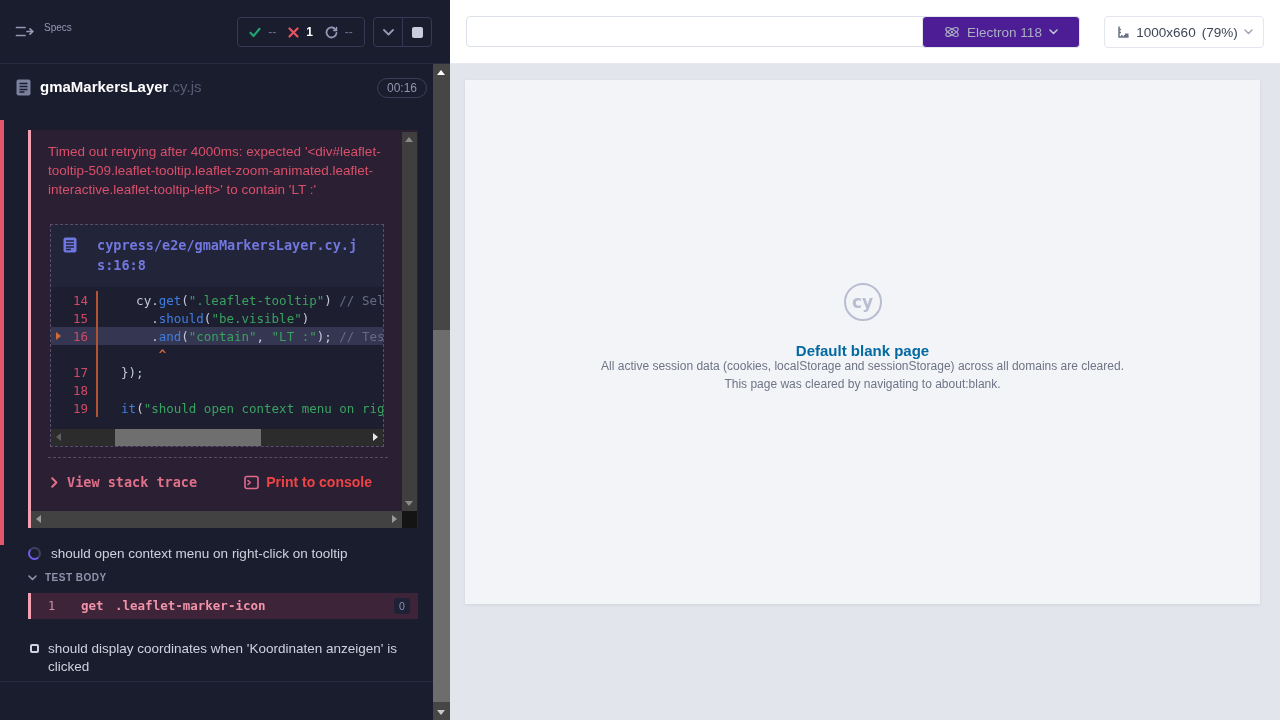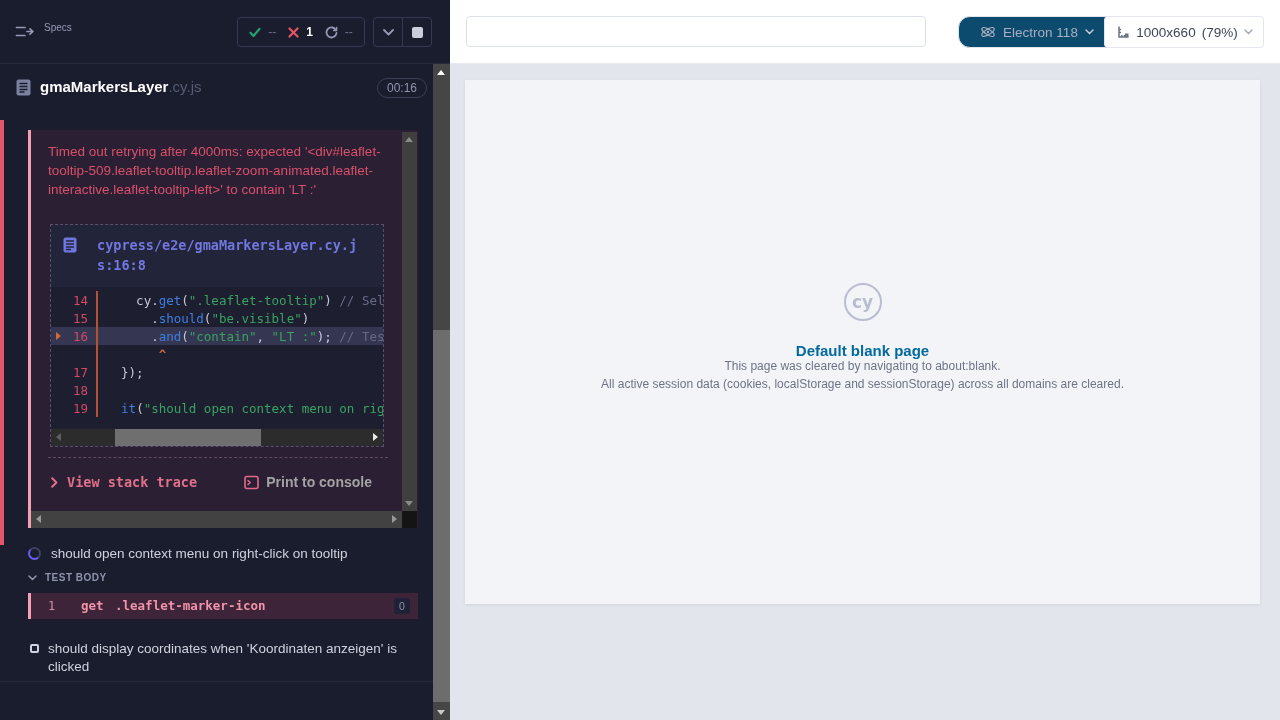--- a/index.html
+++ b/index.html
@@ -56,21 +56,21 @@
 
   .code-hscroll { position:absolute; left:0; right:0; bottom:0; height:17px; background:#2c2c2c; }
   .code-hthumb { position:absolute; left:64px; top:0; width:146px; height:17px; background:#6f6f6f; }
   .code-hscroll .tri-left { position:absolute; left:5px; top:4px; border-right-color:#5f5f5f; }
   .code-hscroll .tri-right { position:absolute; right:5px; top:4px; border-left-color:#e8e8e8; }
 
   .dashed-div { position:absolute; left:17px; top:327px; width:340px; border-top:1px dashed #5f4a5c; }
   .stack-link { position:absolute; left:20px; top:344px; display:flex; align-items:center; gap:9px; cursor:pointer;
                 font-family:"DejaVu Sans Mono", monospace; font-size:13.5px; font-weight:bold; color:#e0718a; }
   .console-link { position:absolute; right:46px; top:344px; display:flex; align-items:center; gap:7px; cursor:pointer;
-                  font-size:14px; font-weight:bold; color:#a3a3a3; }
+                  font-size:14px; font-weight:bold; color:#ef4444; }
 
   .panel-vscroll { position:absolute; right:1px; top:2px; bottom:17px; width:15px; background:#3f3f3f; }
   .panel-vscroll .tri-up { position:absolute; top:5px; left:3px; border-bottom-color:#8a8a8a; }
   .panel-vscroll .tri-down { position:absolute; bottom:5px; left:3px; border-top-color:#8a8a8a; }
   .panel-hscroll { position:absolute; left:0; right:16px; bottom:0; height:17px; background:#424242; }
   .panel-hscroll .tri-left { position:absolute; left:5px; top:4px; border-right-color:#9a9a9a; }
   .panel-hscroll .tri-right { position:absolute; right:5px; top:4px; border-left-color:#9a9a9a; }
   .panel-corner { position:absolute; right:1px; bottom:0; width:15px; height:17px; background:#141414; }
 
   
@@ -91,21 +91,21 @@
 
   
   .win-vscroll { position:absolute; left:433px; top:64px; width:17px; height:656px; background:#464646; }
   .win-vscroll .tri-up { position:absolute; top:6px; left:4px; border-bottom-color:#ffffff; }
   .win-thumb { position:absolute; left:0; top:266px; width:17px; height:372px; background:#6d6d6d; }
   .win-vscroll .tri-down { position:absolute; bottom:5px; left:4px; border-top-color:#c9c9c9; }
 
   
   .topbar { position:absolute; left:450px; top:0; width:830px; height:64px; background:#ffffff; border-bottom:1px solid #e7eaf1; }
   .url-input { position:absolute; left:16px; top:16px; width:460px; height:31px; border:1px solid #dce0ea; border-radius:4px; background:#fff; font-size:13px; color:#444; padding:0 10px; outline:none; }
-  .browser-btn { position:absolute; left:508px; top:16px; width:158px; height:32px; border:1px solid #e3e6ef; border-radius:12px; display:flex; align-items:center; justify-content:center; gap:7px; cursor:pointer; background:#0c4a6e; }
+  .browser-btn { position:absolute; left:472px; top:16px; width:158px; height:32px; border:1px solid #e3e6ef; border-radius:4px; display:flex; align-items:center; justify-content:center; gap:7px; cursor:pointer; background:#4c1d95; }
   .browser-label { font-size:13.5px; color:#a9afc0; }
   .size-btn { position:absolute; left:654px; top:16px; width:160px; height:32px; border:1px solid #e3e6ef; border-radius:4px; display:flex; align-items:center; justify-content:center; gap:6px; cursor:pointer; background:#fff; }
   .size-label { font-size:13.5px; color:#3f4557; }
   .scale-label { font-size:13.5px; color:#3f4557; }
 
   .viewport { position:absolute; left:465px; top:80px; width:795px; height:524px; background:#f3f4f8; box-shadow:0 1px 3px rgba(0,0,0,0.08); }
   .blank-block { position:absolute; left:0; top:203px; width:100%; display:flex; flex-direction:column; align-items:center; }
   .cy-logo { width:38px; height:38px; border:2px solid #b9bdd0; border-radius:50%; display:flex; align-items:center; justify-content:center;
              font-size:17px; font-weight:bold; color:#b9bdd0; margin-bottom:21px; font-family:"DejaVu Sans", sans-serif; }
   .blank-title { font-size:15px; font-weight:bold; color:#0369a1; }
@@ -301,16 +301,16 @@
     <svg width="9" height="6" viewBox="0 0 9 6" fill="none" stroke="#a0a7b8" stroke-width="1.5" stroke-linecap="round">
         <path d="M1 1l3.5 3.5L8 1"></path>
       </svg>
   </div>
 </div>
 
 <div class="viewport">
   <div class="blank-block">
     <div class="cy-logo">cy</div>
     <div class="blank-title">Default blank page</div>
+    <div class="blank-line">All active session data (cookies, localStorage and sessionStorage) across all domains are cleared.</div>
     <div class="blank-line">This page was cleared by navigating to about:blank.</div>
-    <div class="blank-line">All active session data (cookies, localStorage and sessionStorage) across all domains are cleared.</div>
   </div>
 </div>
 
 </body></html>

